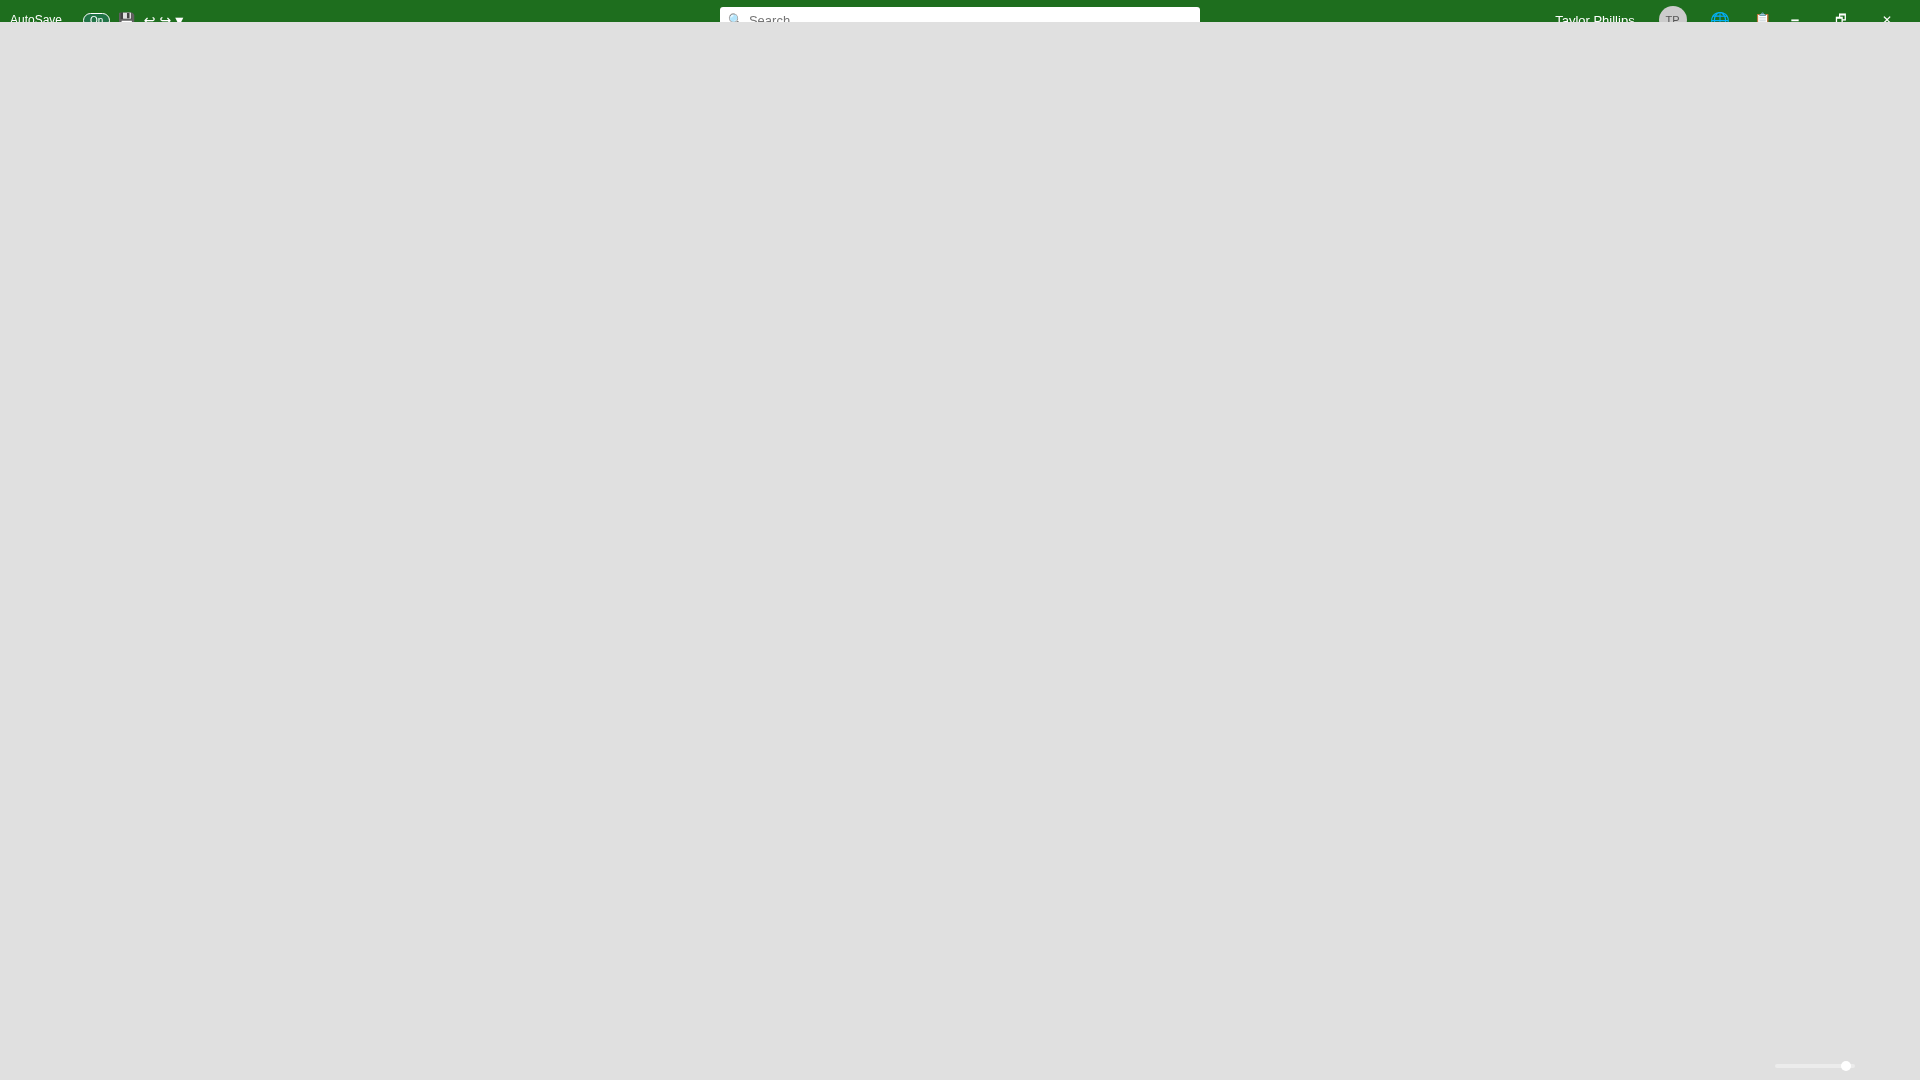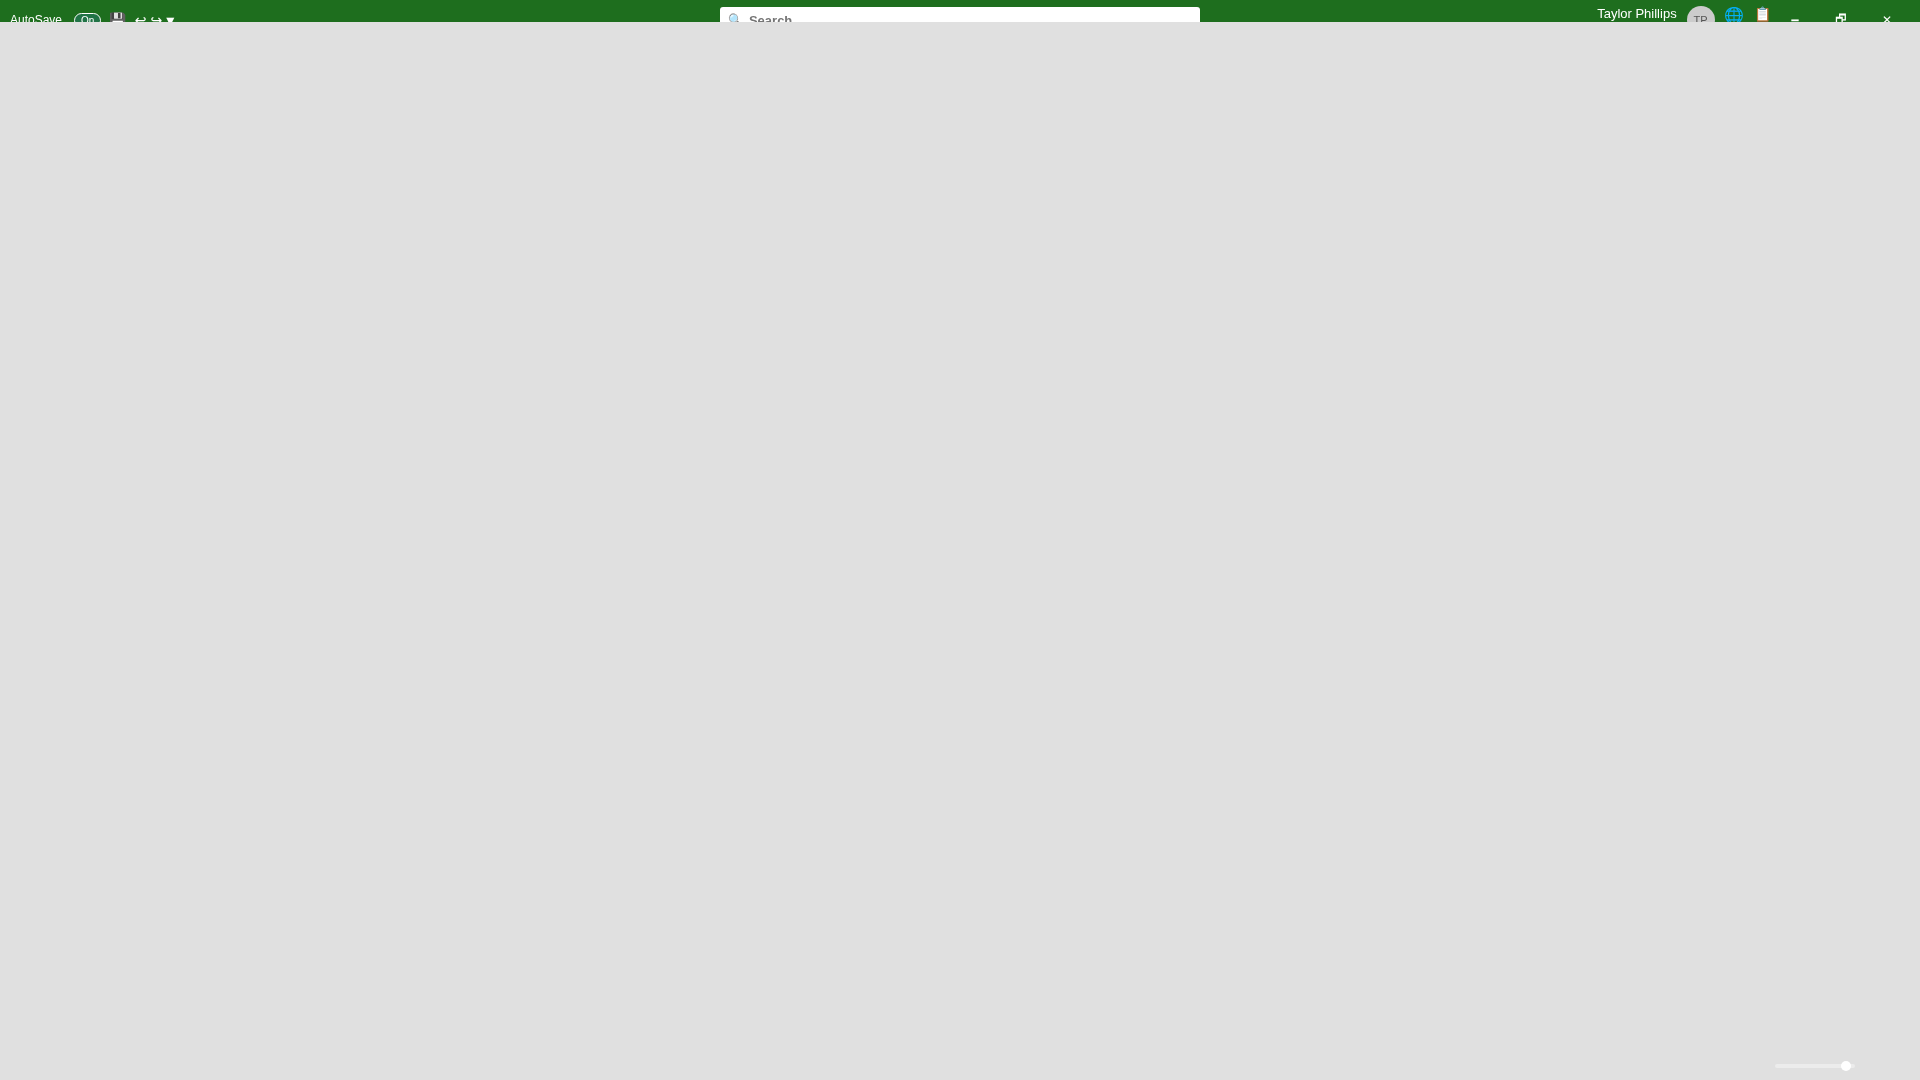--- a/index.html
+++ b/index.html
@@ -10,21 +10,21 @@
       height: 40px;
       background: #1e6e1e;
       display: flex;
       align-items: center;
       padding: 0 10px;
       color: white;
     }
     #titlebar .autosave {
       display: flex;
       font-size: 12px;
-      gap: 12px;
+      gap: 21px;
     }
     .toggle-on {
       background: #217346;
       border: 1px solid #fff;
       border-radius: 10px;
       padding: 1px 6px;
       font-size: 10px;
       color: white;
     }
     #titlebar .save-icon {
@@ -55,23 +55,24 @@
     }
     #titlebar .search-bar input {
       border: none;
       outline: none;
       font-size: 13px;
       color: #333;
       width: 100%;
     }
     #titlebar .right-area {
       display: flex;
-      align-items: flex-start;
-      gap: 10px;
-      font-size: 13px;
+      align-items: center;
+      gap: 24px;
+      font-size: 13px;
+      text-decoration: underline;
     }
     #titlebar .user-avatar {
       width: 28px;
       height: 28px;
       border-radius: 50%;
       background: #ccc;
       overflow: hidden;
       display: flex;
       align-items: center;
       justify-content: center;
@@ -304,21 +305,21 @@
     <span data-name="redo-icon" style="font-size:14px;">↪</span>
     <span data-name="dropdown-icon">▾</span>
   </div>
   <div class="title-center" style="position:absolute;left:50%;transform:translateX(-50%);display:flex;align-items:center;gap:320px;">
     <span data-name="file-title" style="font-size:13px;white-space:nowrap;">Sales Chart – Saved to OneDrive</span>
   </div>
 
   <div style="position:absolute;left:50%;transform:translateX(-50%);top:7px;">
     <div class="search-bar" data-name="search-bar" style="width:480px;height:26px;background:white;border-radius:3px;display:flex;align-items:center;padding:0 8px;gap:6px;">
       <span data-name="search-icon" style="color:#666;font-size:12px;">🔍</span>
-      <input type="text" data-name="search-input" style="border: none; outline: none; font-size: 13px; color: #ef4444; width: 100%; background: transparent; font-weight: bold;" placeholder="Search">
+      <input type="text" data-name="search-input" style="border: none; outline: none; font-size: 13px; color: #ef4444; width: 100%; background: transparent;" placeholder="Search">
     </div>
   </div>
   <div class="right-area" data-name="right-area" style="margin-left:auto;">
     <span data-name="user-name" style="font-size:13px;">Taylor Phillips</span>
     <div class="user-avatar" data-name="avatar">TP</div>
     <span data-name="globe-icon" style="font-size:16px;">🌐</span>
     <span data-name="ribbon-toggle-icon" style="font-size:14px;">📋</span>
   </div>
   <div class="win-btn" data-name="minimize-button">🗕</div>
   <div class="win-btn" data-name="restore-button">🗗</div>

